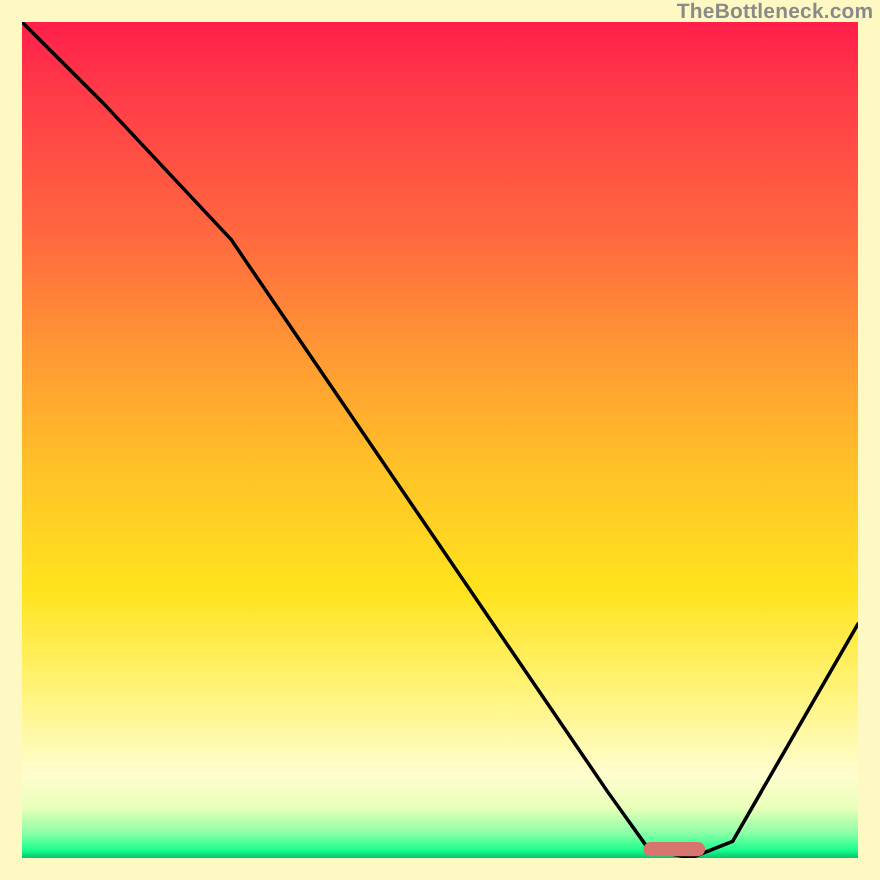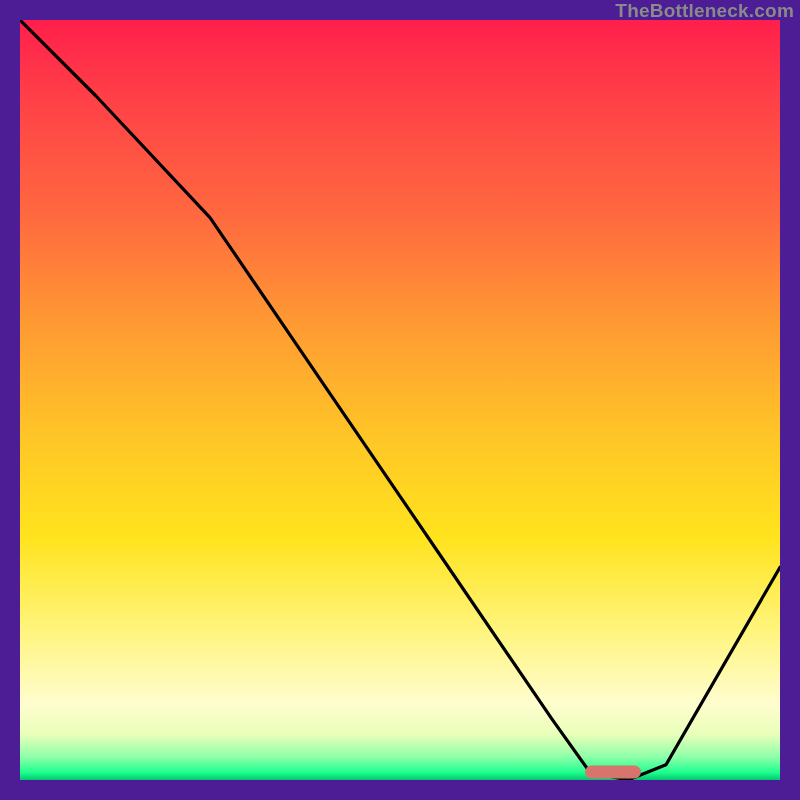--- a/index.html
+++ b/index.html
@@ -7,21 +7,21 @@
     padding: 0;
     width: 800px;
     height: 800px;
     background: #000;
     overflow: hidden;
   }
   .container {
     position: relative;
     width: 800px;
     height: 800px;
-    background: #4c1d95;
+    background: #fef9c3;
   }
   .plot-area {
     position: absolute;
     left: 20px;
     top: 20px;
     width: 760px;
     height: 760px;
     
     background: linear-gradient(
       to bottom,

